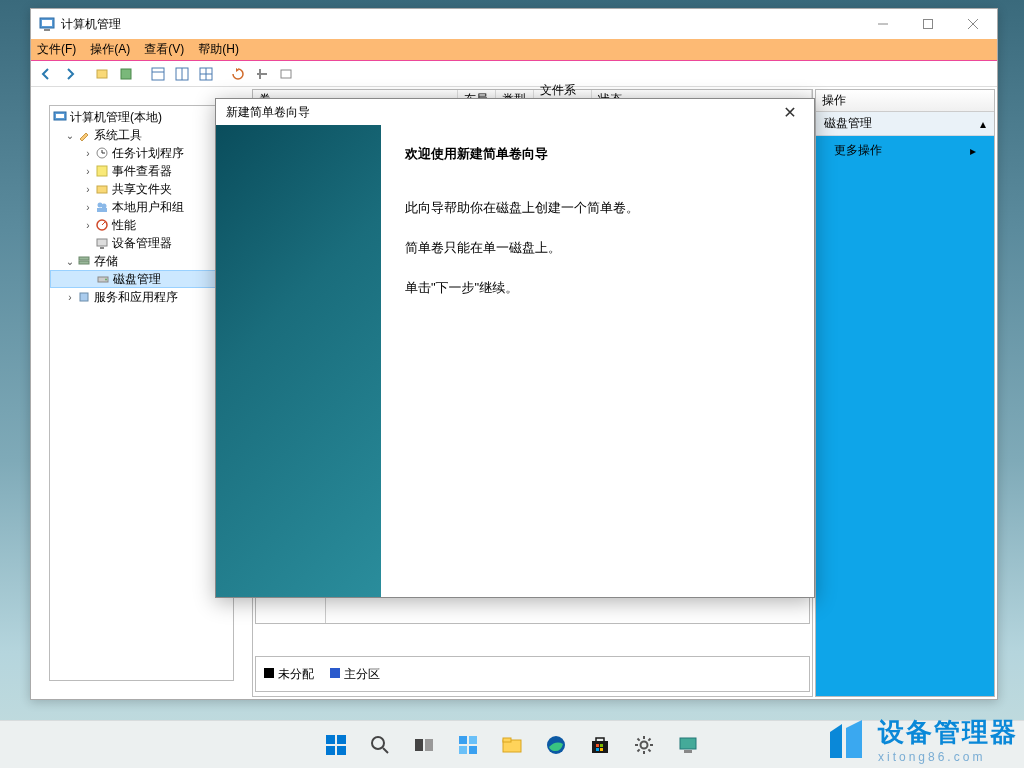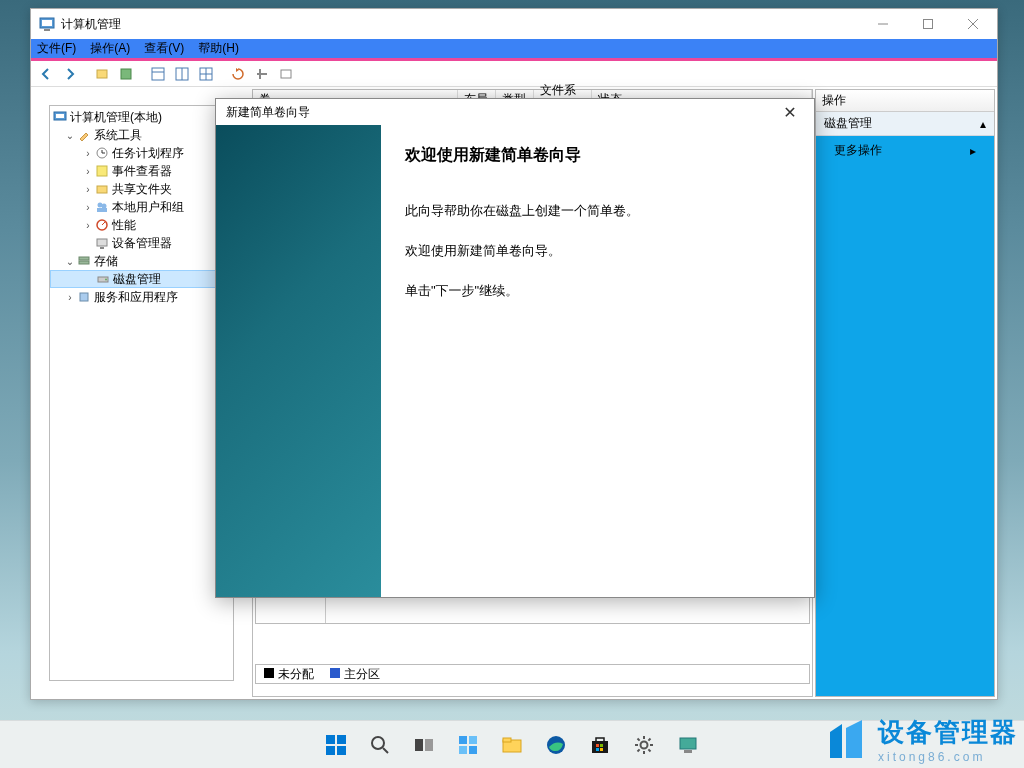--- a/index.html
+++ b/index.html
@@ -5,52 +5,52 @@
 * { box-sizing: border-box; margin: 0; padding: 0; font-family: "Microsoft YaHei", "Segoe UI", sans-serif; font-size: 12px; }
 body { width: 1024px; height: 768px; overflow: hidden; background: linear-gradient(180deg, #4a7a8c 0%, #6b9bad 40%, #8fb5c5 70%, #a5c5d0 100%); position: relative; }
 .desktop-bg { position: absolute; inset: 0; background: linear-gradient(180deg, #3a6a7c 0%, #5b8b9d 30%, #7faab8 60%, #b5d5dd 85%, #c5ddde 100%); }
 .app-window { position: absolute; left: 30px; top: 8px; width: 968px; height: 692px; background: #ffffff; border: 1px solid #aaa; box-shadow: 0 2px 10px rgba(0,0,0,0.2); display: flex; flex-direction: column; }
 .titlebar { height: 30px; display: flex; align-items: center; padding: 0 2px; background: #ffffff; }
 .titlebar .ticon { width: 16px; height: 16px; margin: 0 6px; }
 .titlebar .title-text { flex: 0 0 auto; color: #000; }
 .titlebar .spacer { flex: 1; }
 .win-btns { display: flex; height: 100%; }
 .win-btn { width: 45px; display: flex; align-items: center; justify-content: center; color: #888; }
-.menubar { height: 22px; display: flex; align-items: center; padding: 0 6px; gap: 14px; background: #3b82f6; border-bottom: 3px solid #ec4899; }
+.menubar { height: 22px; display: flex; align-items: center; padding: 0 6px; gap: 14px; background: #fdba74; border-bottom: 1px solid #ec4899; }
 .menubar span { color: #000; }
 .toolbar { height: 26px; display: flex; align-items: center; padding: 2px 4px; gap: 2px; background: #fff; border-bottom: 1px solid #ddd; }
 .tbtn { width: 22px; height: 22px; display: flex; align-items: center; justify-content: center; border: 1px solid transparent; }
 .tbtn.sep { width: 6px; border: none; }
 .body-split { flex: 1; display: flex; }
 .left-pane { width: 185px; border: 1px solid #bbb; margin: 18px; background: #fff; overflow: auto; padding-top: 2px; }
 .center-pane { flex: 1; margin: 2px 0; display: flex; flex-direction: column; }
 .right-pane { width: 180px; border: 1px solid #bbb; margin: 2px; background: #0ea5e9; display: flex; flex-direction: column; }
 .tree-row { display: flex; align-items: center; height: 18px; padding-left: 2px; white-space: nowrap; }
 .tree-row.sel { background: #cce8ff; border: 1px solid #99d1ff; }
 .expander { width: 12px; text-align: center; color: #555; font-size: 10px; }
 .ticon-sm { width: 16px; height: 16px; margin-right: 2px; display: inline-flex; align-items: center; justify-content: center; }
 .center-header { height: 20px; border: 1px solid #bbb; background: #fff; display: flex; }
 .col { border-right: 1px solid #ddd; padding: 2px 6px; height: 100%; display: flex; align-items: center; background: linear-gradient(#fff,#f0f0f0); }
 .center-body { flex: 1; border: 1px solid #bbb; border-top: none; background: #fff; position: relative; }
 .vol-row { display: flex; align-items: center; height: 18px; padding-left: 6px; gap: 4px; }
 .disk-panel { position: absolute; left: 2px; right: 2px; top: 305px; height: 100px; border: 1px solid #bbb; background: #fff; display: flex; }
 .disk-panel.second { top: 415px; }
 .disk-label { width: 70px; padding: 6px; border-right: 1px solid #ccc; }
-.legend-bar { position: absolute; left: 2px; right: 2px; bottom: 12px; height: 20px; border: 1px solid #bbb; background: #fff; display: flex; align-items: center; padding: 0 8px; gap: 16px; }
+.legend-bar { position: absolute; left: 2px; right: 2px; bottom: 4px; height: 36px; border: 1px solid #bbb; background: #fff; display: flex; align-items: center; padding: 0 8px; gap: 16px; }
 .leg-box { width: 10px; height: 10px; display: inline-block; margin-right: 4px; }
 .right-header { background: linear-gradient(#fff,#f0f0f0); border-bottom: 1px solid #ccc; padding: 2px 6px; font-weight: normal; }
 .right-section { background: #eaf2f8; padding: 3px 8px; border-bottom: 1px solid #d0d8e0; display: flex; justify-content: space-between; align-items: center; }
 .right-item { padding: 6px 18px; display: flex; justify-content: space-between; align-items: center; }
 .wizard { position: absolute; left: 215px; top: 98px; width: 600px; height: 500px; background: #fff; border: 1px solid #888; box-shadow: 0 4px 20px rgba(0,0,0,0.3); display: flex; flex-direction: column; }
 .wiz-title { height: 26px; display: flex; align-items: center; padding: 0 10px; background: #fff; }
 .wiz-close { margin-left: auto; font-size: 16px; color: #333; width: 28px; text-align: center; }
 .wiz-body { flex: 1; display: flex; background: #fff; }
 .wiz-side { width: 165px; background: linear-gradient(135deg, #0a4d5c 0%, #1a6d7c 40%, #2a8d9c 100%); }
 .wiz-content { flex: 1; padding: 20px 18px 10px 24px; }
-.wiz-h { font-size: 16px; font-weight: bold; margin-bottom: 36px; }
+.wiz-h { font-size: 13px; font-weight: bold; margin-bottom: 36px; }
 .wiz-p { margin-bottom: 22px; font-size: 13px; }
 .wiz-btns { height: 48px; border-top: 1px solid #ddd; display: flex; align-items: center; justify-content: flex-end; padding: 0 12px; gap: 8px; background: #fff; }
 .btn { min-width: 86px; height: 24px; border: 1px solid #adadad; background: #e1e1e1; display: flex; align-items: center; justify-content: center; padding: 0 10px; }
 .btn.disabled { color: #888; }
 .btn.focus { border: 1px solid #0078d7; outline: 1px solid #0078d7; outline-offset: -3px; }
 .taskbar { position: absolute; left: 0; right: 0; bottom: 0; height: 48px; background: rgba(243,243,243,0.85); backdrop-filter: blur(20px); display: flex; align-items: center; justify-content: center; gap: 4px; border-top: 1px solid rgba(0,0,0,0.08); }
 .tb-item { width: 40px; height: 40px; display: flex; align-items: center; justify-content: center; border-radius: 4px; }
 .watermark { position: absolute; right: 6px; bottom: 4px; display: flex; align-items: center; gap: 8px; }
 .watermark .wm-text { display: flex; flex-direction: column; }
 .wm-big { font-size: 26px; font-weight: bold; color: #0a88d8; letter-spacing: 2px; }
@@ -357,21 +357,21 @@
 <div class="wizard">
   <div class="wiz-title">
     <span>新建简单卷向导</span>
     <span class="wiz-close">✕</span>
   </div>
   <div class="wiz-body">
     <div class="wiz-side"></div>
     <div class="wiz-content">
       <div class="wiz-h">欢迎使用新建简单卷向导</div>
       <div class="wiz-p">此向导帮助你在磁盘上创建一个简单卷。</div>
-      <div class="wiz-p">欢迎使用新建简单卷向导。</div>
+      <div class="wiz-p">简单卷只能在单一磁盘上。</div>
       <div class="wiz-p">单击"下一步"继续。</div>
     </div>
   </div>
 </div>
 
 <div class="taskbar">
   <div class="tb-item">
       <svg width="22" height="22">
         <rect x="1" y="1" width="9" height="9" fill="#0078d4"></rect>
         <rect x="12" y="1" width="9" height="9" fill="#0078d4"></rect>

